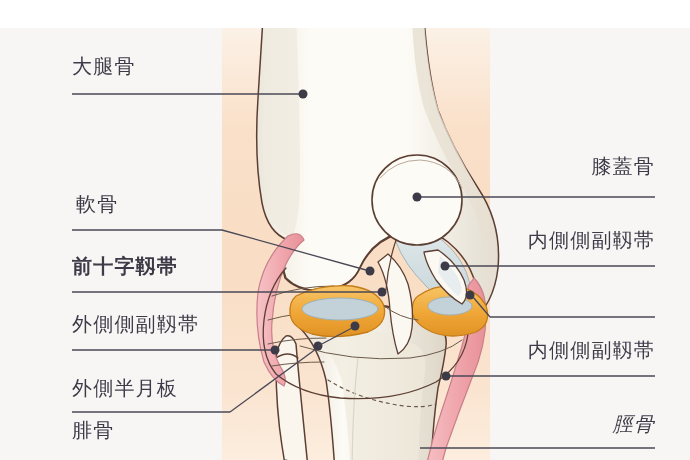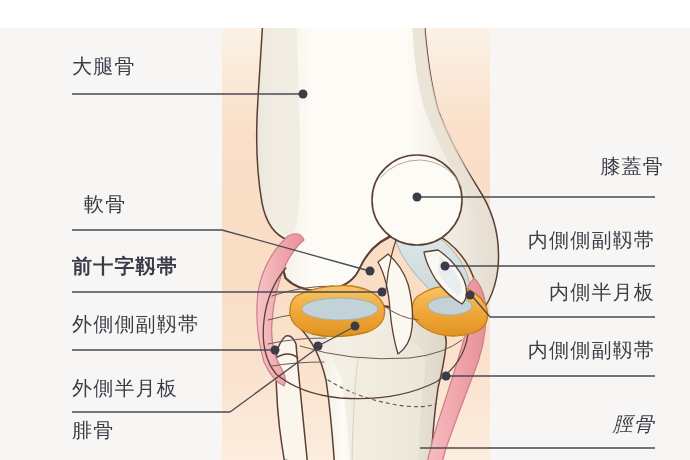--- a/index.html
+++ b/index.html
@@ -185,25 +185,24 @@
       <circle cx="470" cy="267" r="4.5" stroke="none"></circle>
 
       <line x1="450" y1="348" x2="655" y2="348"></line>
       <circle cx="446" cy="348" r="4.5" stroke="none"></circle>
 
       <line x1="420" y1="420" x2="655" y2="420"></line>
     </g>
   </svg>
 
   <div class="label" style="left:72px; top:28px;">大腿骨</div>
-  <div class="label" style="left:84px; top:166px;">軟骨</div>
+  <div class="label" style="left:76px; top:166px;">軟骨</div>
   <div class="label" style="left:72px; top:228px;font-weight:bold;">前十字靱帯</div>
   <div class="label" style="left:72px; top:286px;">外側側副靱帯</div>
   <div class="label" style="left:72px; top:350px;">外側半月板</div>
   <div class="label" style="left:72px; top:392px;">腓骨</div>
 
-  <div class="label right" style="right:26px; top:128px;">膝蓋骨</div>
+  <div class="label right" style="right:35px; top:128px;">膝蓋骨</div>
   <div class="label right" style="right:35px; top:202px;">内側側副靱帯</div>
-  <div class="label right" style="right:35px; top:254px;">内側半月板</div>
   <div class="label right" style="right:35px; top:312px;text-align:right;">内側側副靱帯</div>
   <div class="label right" style="right:35px; top:386px;font-style:italic;">脛骨</div>
 
 </div>
 
 </body></html>

